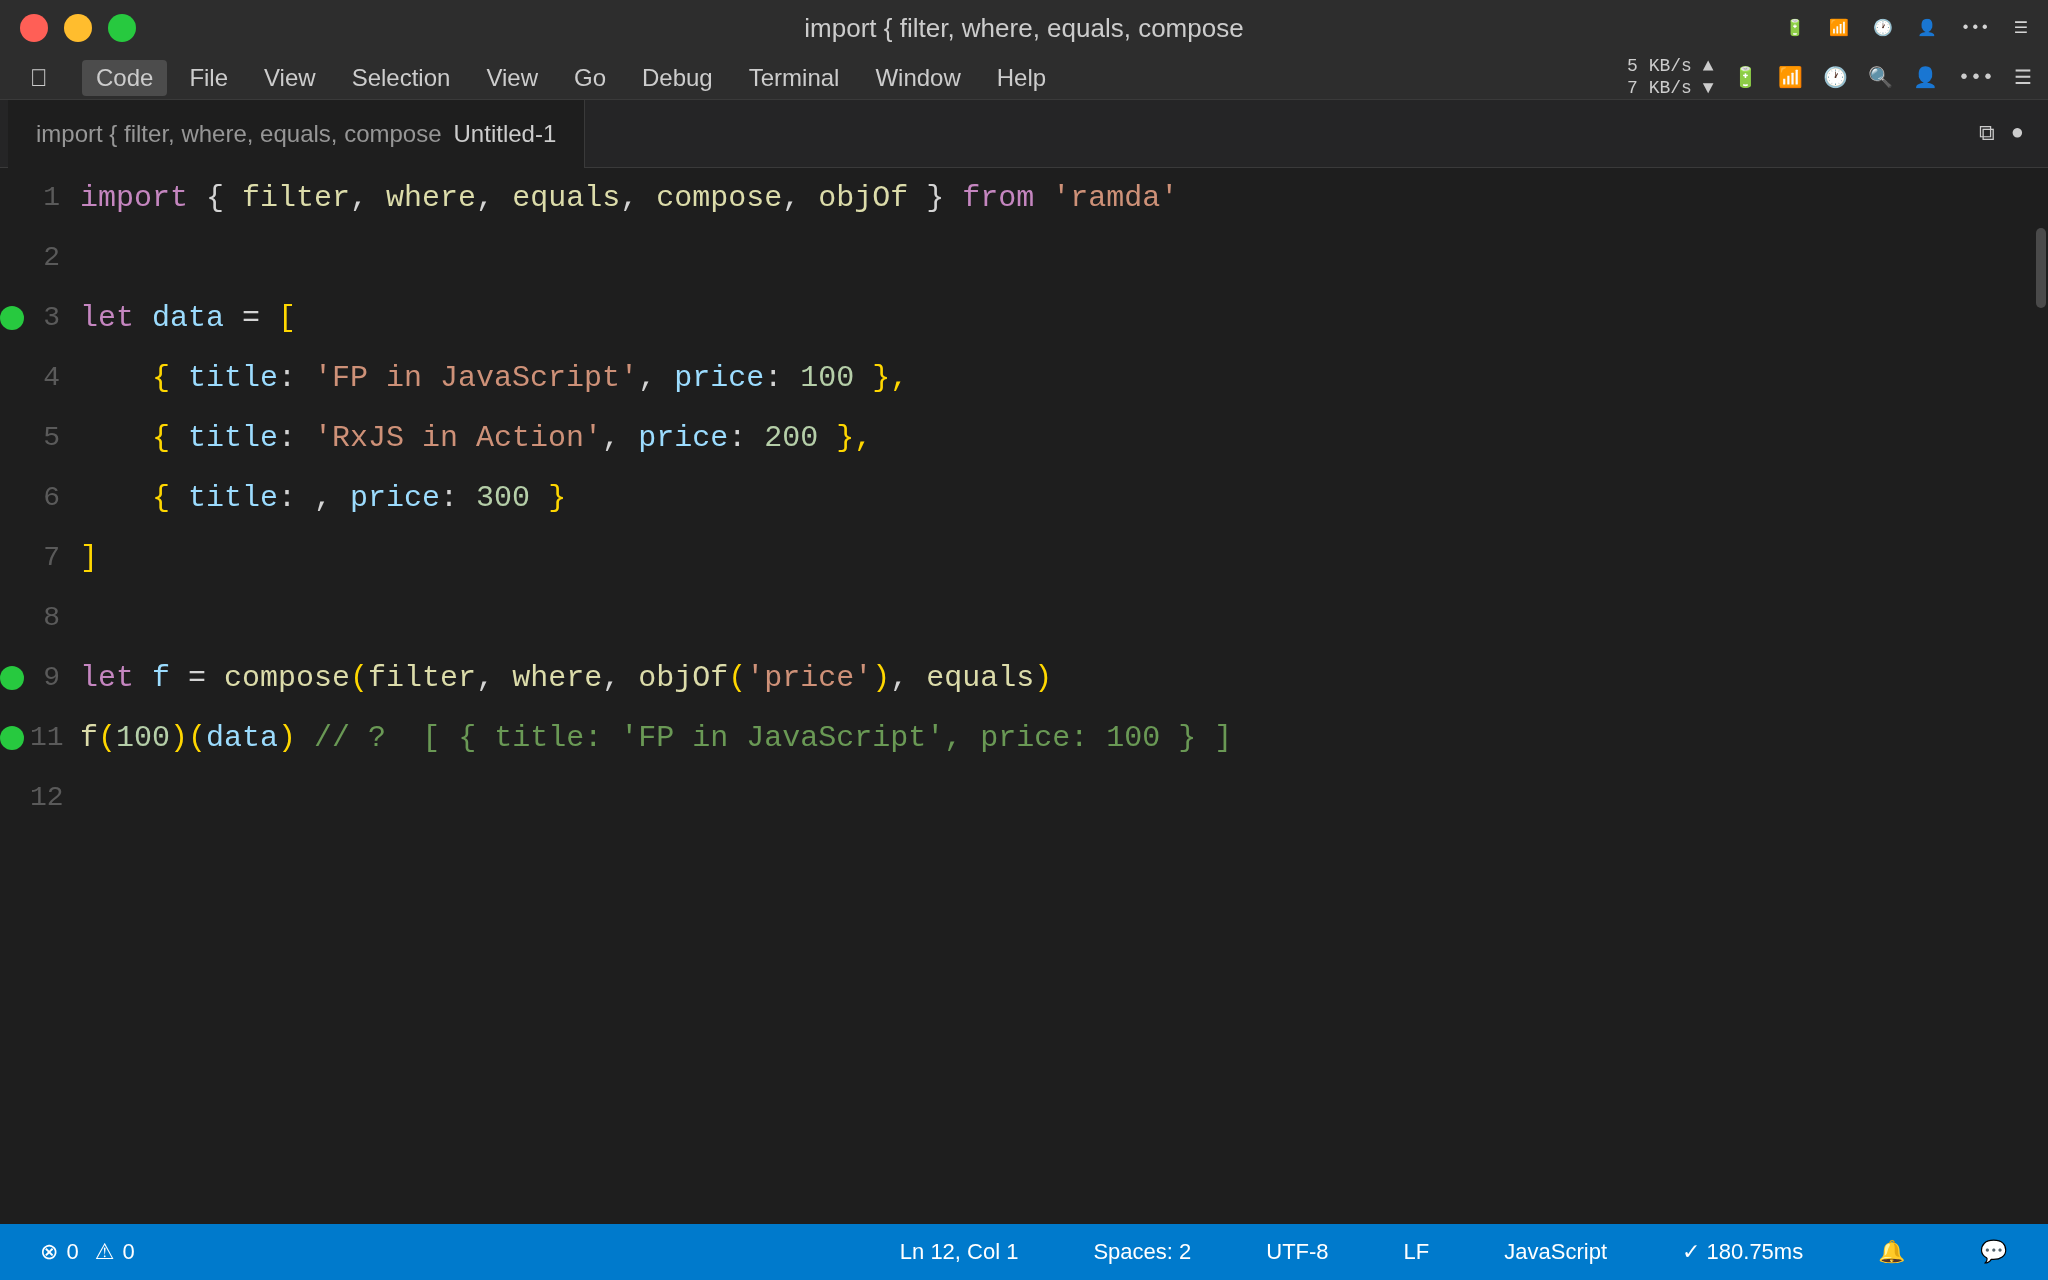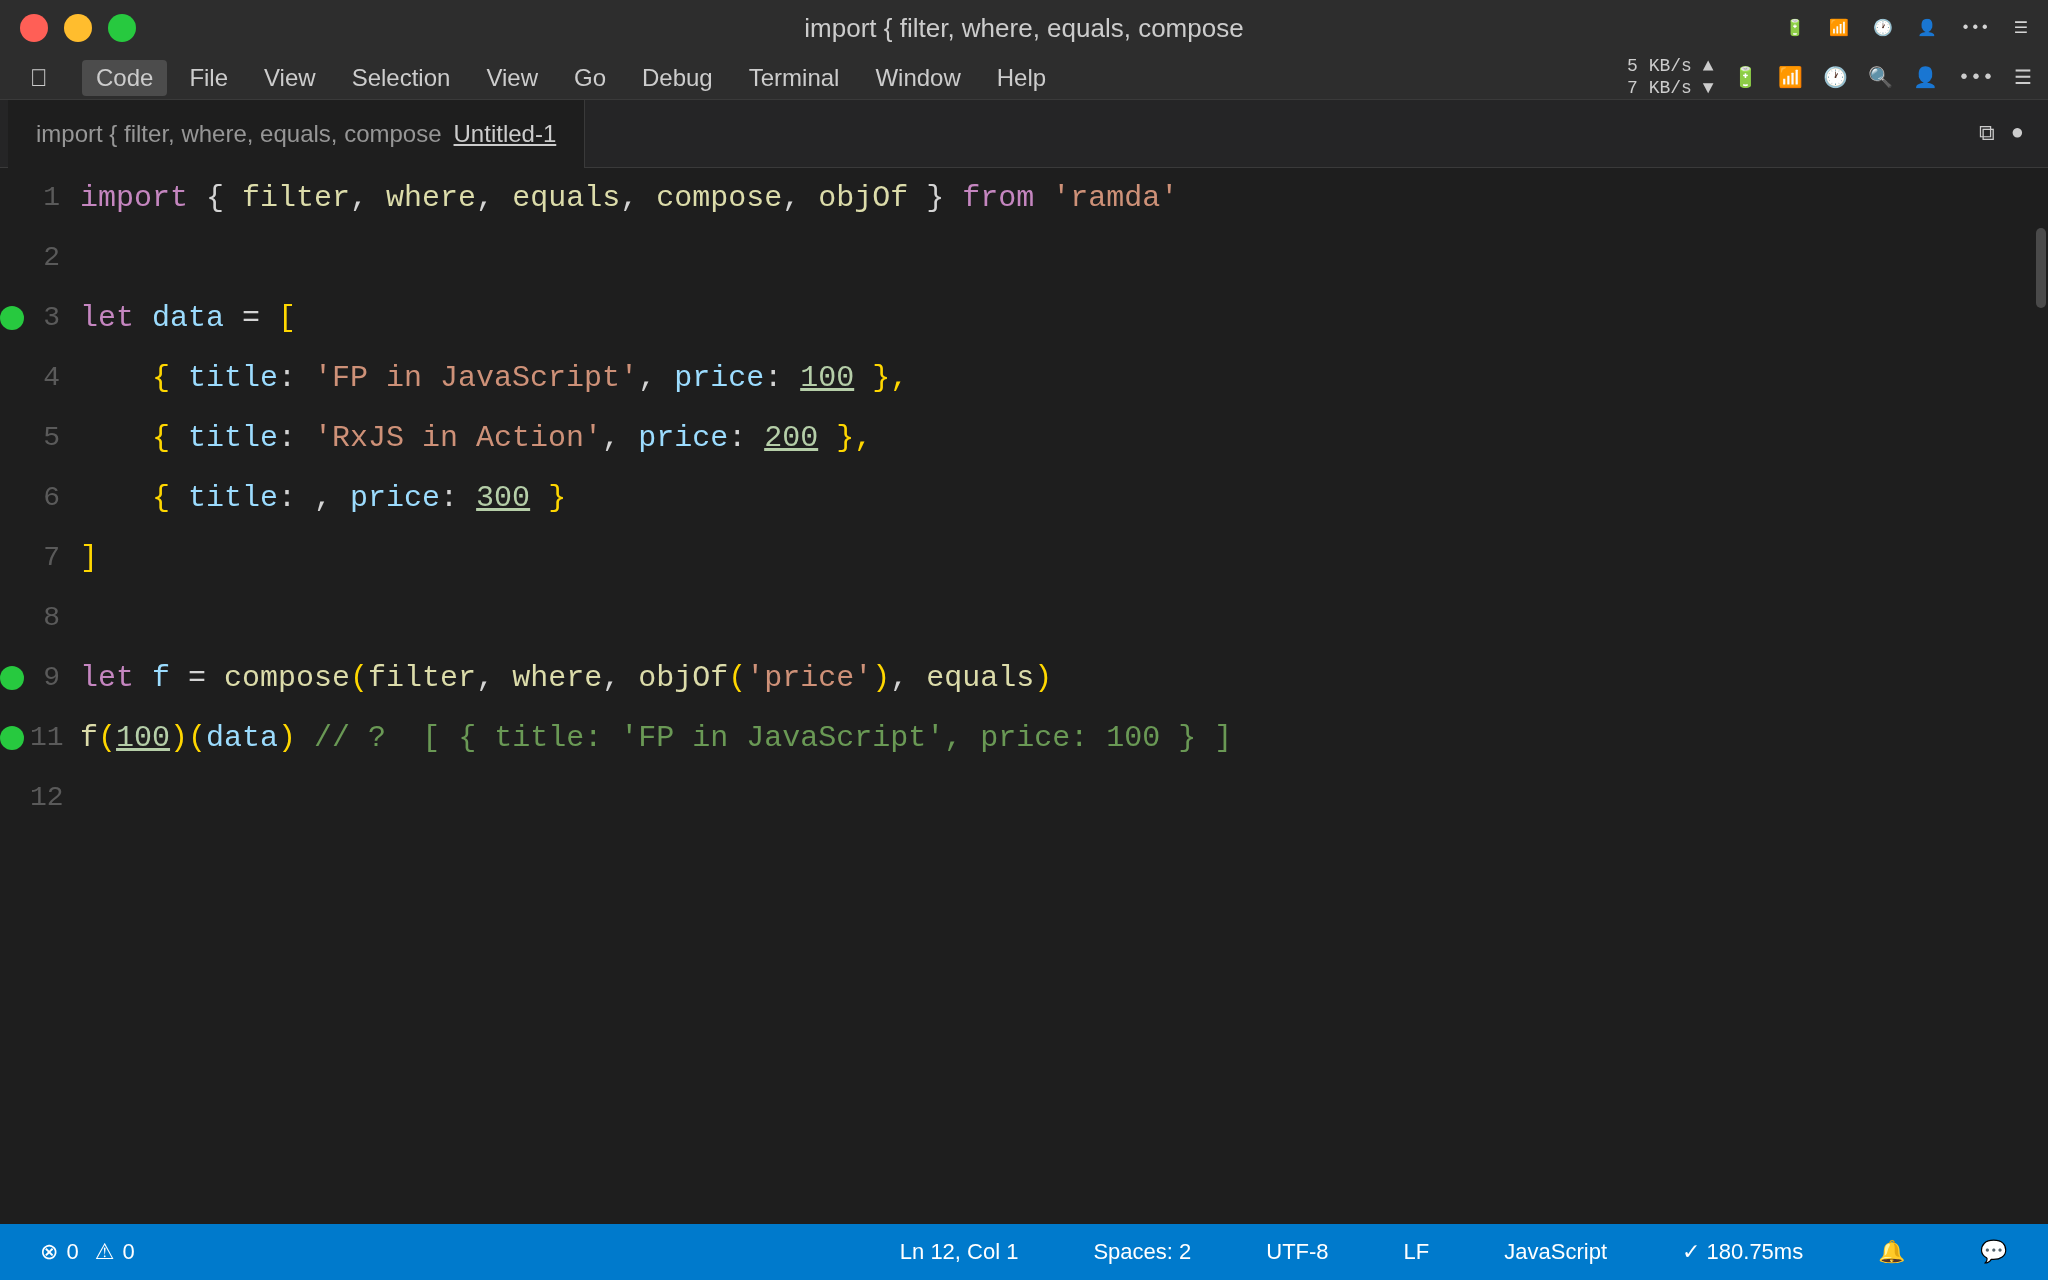--- a/index.html
+++ b/index.html
@@ -175,21 +175,21 @@
     .bp-empty {
       width: 24px;
       height: 24px;
       margin-right: 6px;
     }
 
     
     .kw { color: #c586c0; } 
     .fn { color: #dcdcaa; } 
     .str { color: #ce9178; } 
-    .num { color: #b5cea8; text-decoration: underline; } 
+    .num { color: #b5cea8; } 
     .prop { color: #9cdcfe; } 
     .cm { color: #6a9955; } 
     .from-kw { color: #c586c0; } 
     .plain { color: #d4d4d4; }
     .bracket { color: #ffd700; }
     .paren { color: #ffd700; }
     .obj-key { color: #9cdcfe; }
 
     
     .scrollbar {
@@ -293,21 +293,21 @@
     <span>🔍</span>
     <span>👤</span>
     <span>•••</span>
     <span>☰</span>
   </div>
 </div>
 
 <div class="tabbar">
   <div class="tab active">
     <span style="color:#969696; margin-right:12px;">import { filter, where, equals, compose</span>
-    <span style="color:#cccccc;text-decoration:underline;">Untitled-1</span>
+    <span style="color:#cccccc;">Untitled-1</span>
   </div>
   <div class="tab-icons">
     <span class="tab-icon-btn">⧉</span>
     <span class="tab-icon-btn">●</span>
   </div>
 </div>
 
 <div class="editor">
   <div class="editor-rows">
 

